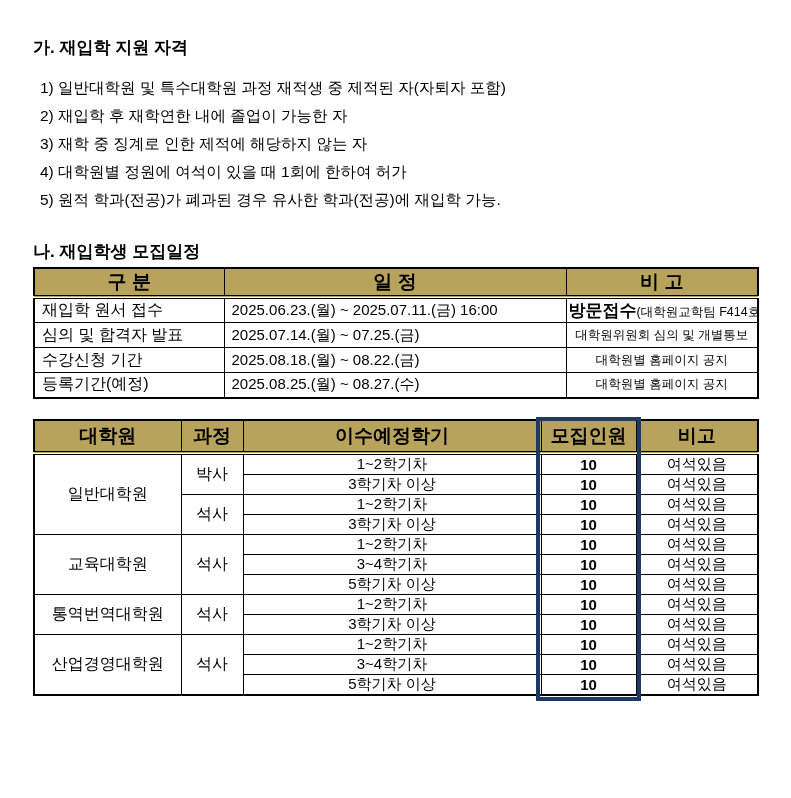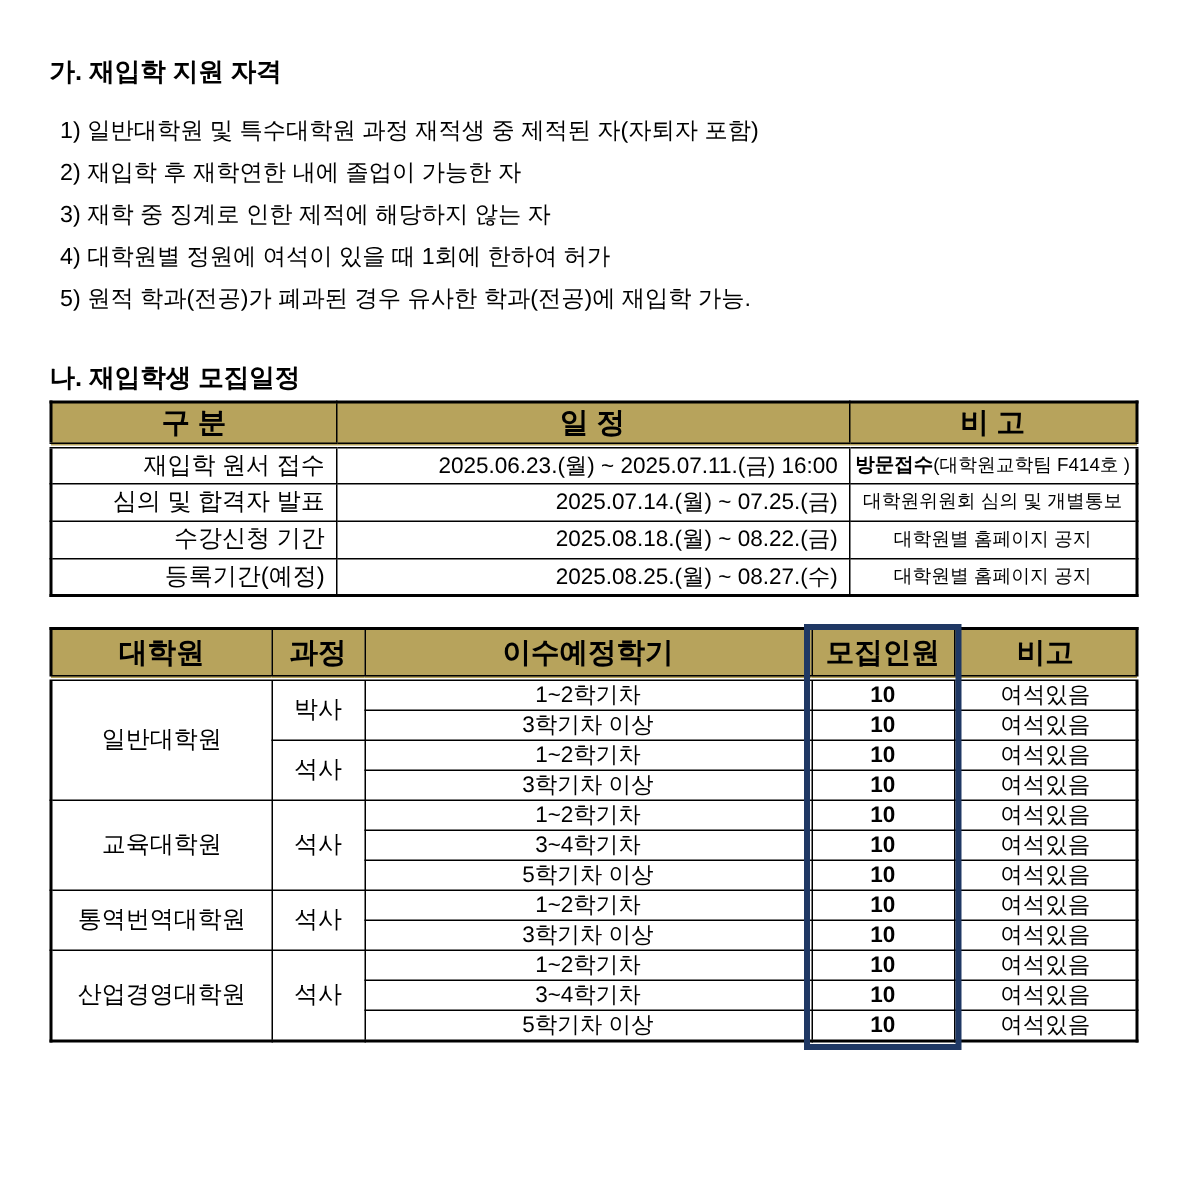--- a/index.html
+++ b/index.html
@@ -49,26 +49,25 @@
     border: 1px solid #000;
     border-bottom: 4px double #000;
     padding: 0;
   }
   .t1 td {
     border: 1px solid #000;
     height: 25px;
     padding: 0 7px;
     white-space: nowrap;
     overflow: hidden;
-    text-align: right;
   }
   .t1 .cat { font-size: 16px; }
   .t1 .sch { font-size: 15px; }
   .t1 .note { font-size: 12.5px; text-align: center; padding: 0 2px; }
-  .t1 .note b { font-size: 13px; }
+  .t1 .note b { font-size: 17px; }
 
   
   .t2wrap { position: relative; width: 724px; margin-top: 12px; }
   .t2 { width: 724px; border: 2px solid #000; }
   .t2 th {
     background: var(--hdr-bg);
     height: 30px;
     font-size: 19px;
     font-weight: bold;
     border: 1px solid #000;

